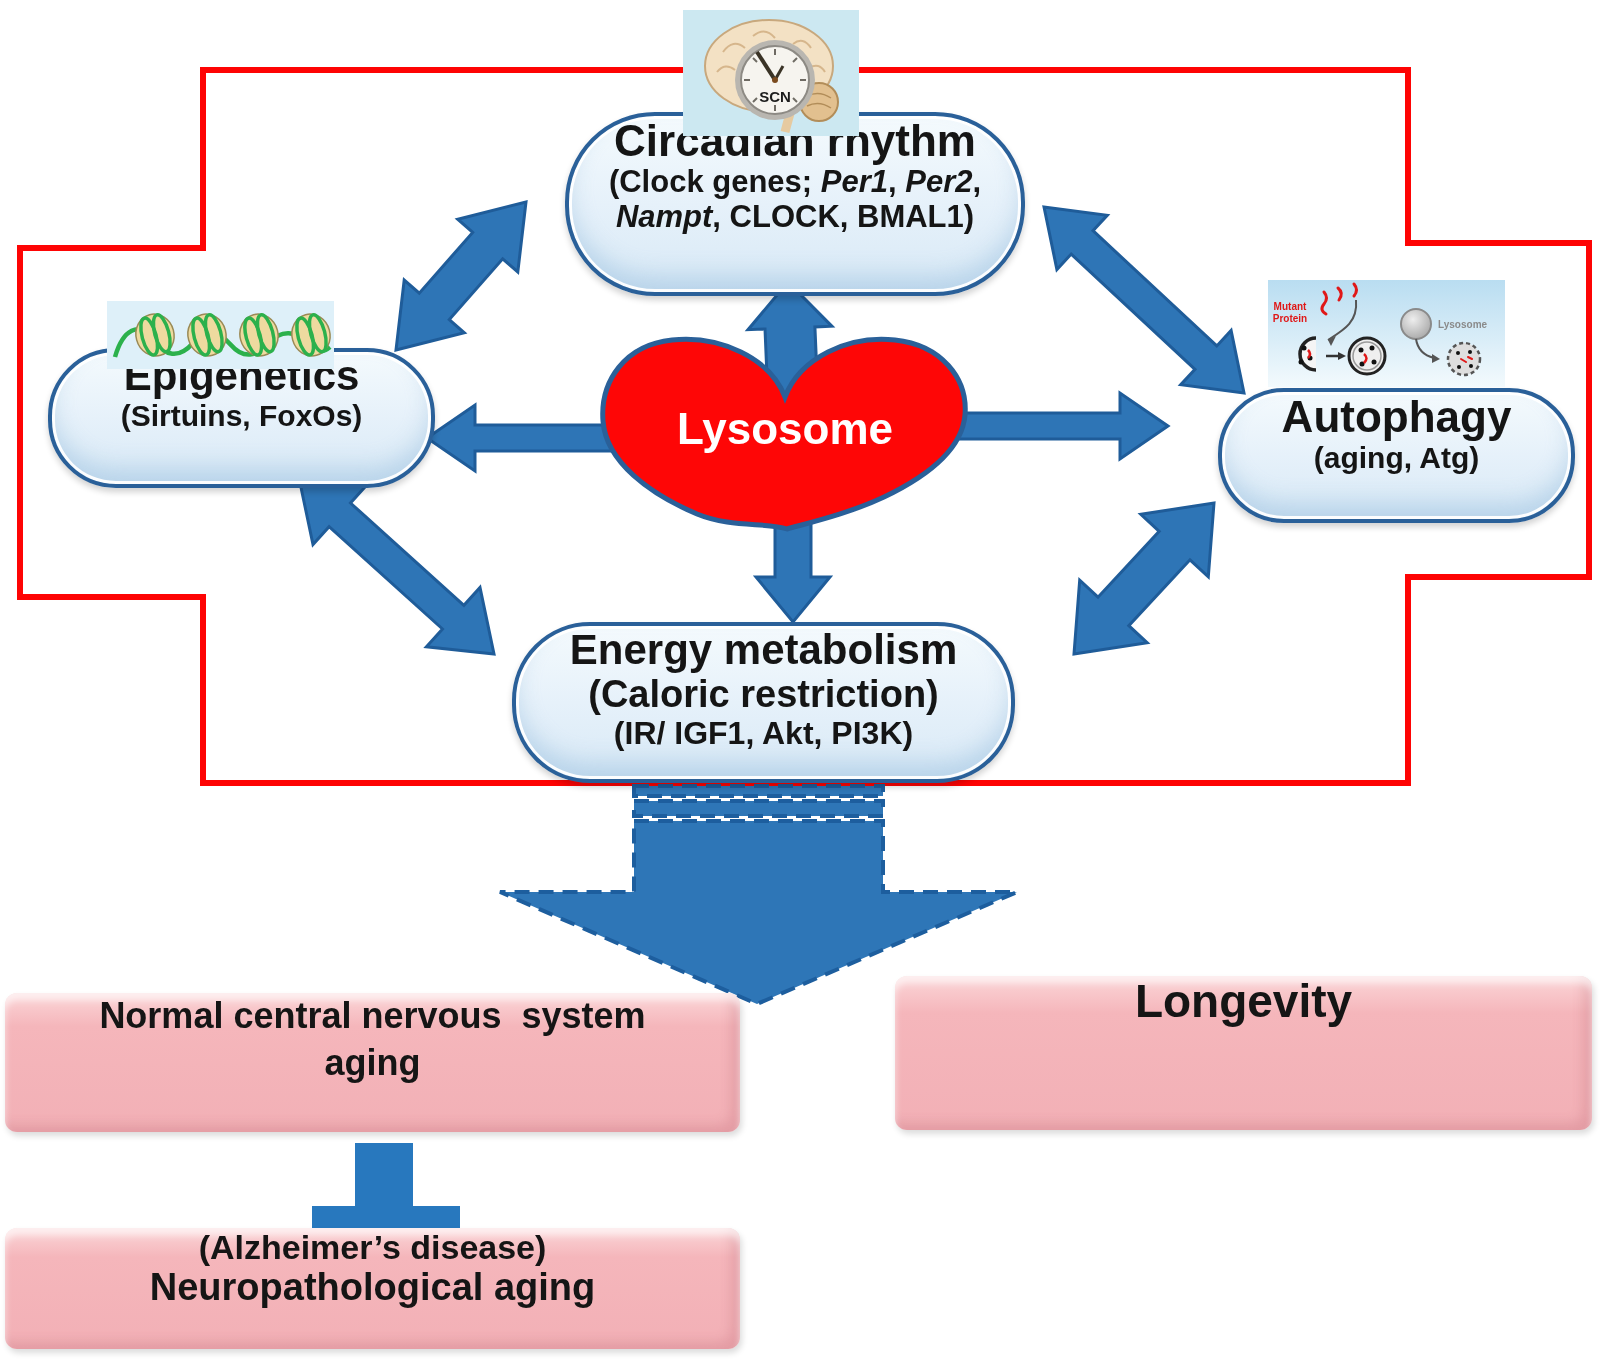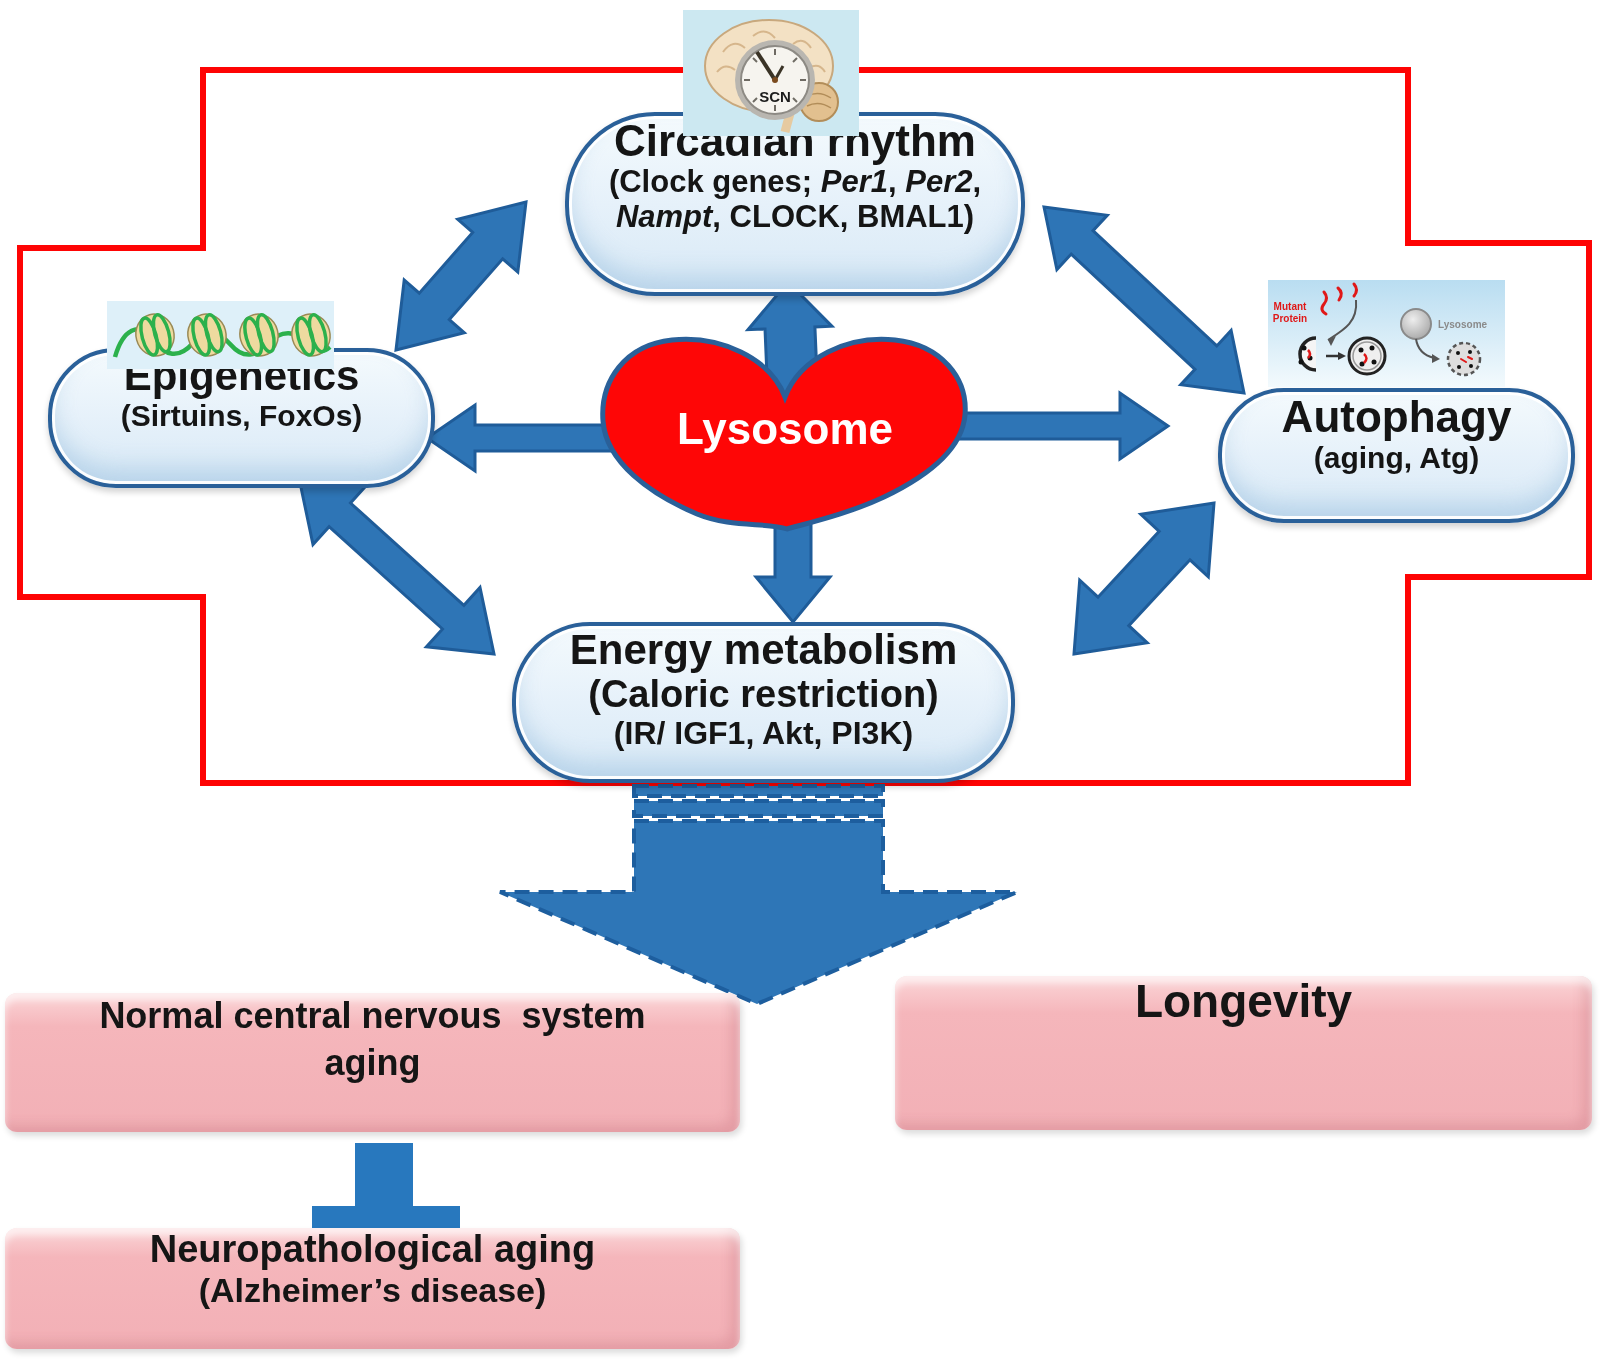--- a/index.html
+++ b/index.html
@@ -220,17 +220,17 @@
   <div class="box pink" style="left:5px;top:993px;width:735px;height:139px;font-size:36px;line-height:1.3;">
     <div class="prewrap">Normal central nervous  system</div>
     <div>aging</div>
   </div>
 
   <div class="box pink" style="left:895px;top:976px;width:697px;height:154px;font-size:46px;">
     <div>Longevity</div>
   </div>
 
   <div class="box pink" style="left:5px;top:1228px;width:735px;height:121px;">
+    <div style="font-size:34px;">(Alzheimer’s disease)</div>
     <div style="font-size:38px;">Neuropathological aging</div>
-    <div style="font-size:34px;">(Alzheimer’s disease)</div>
   </div>
 
 </div>
 
 </body></html>

